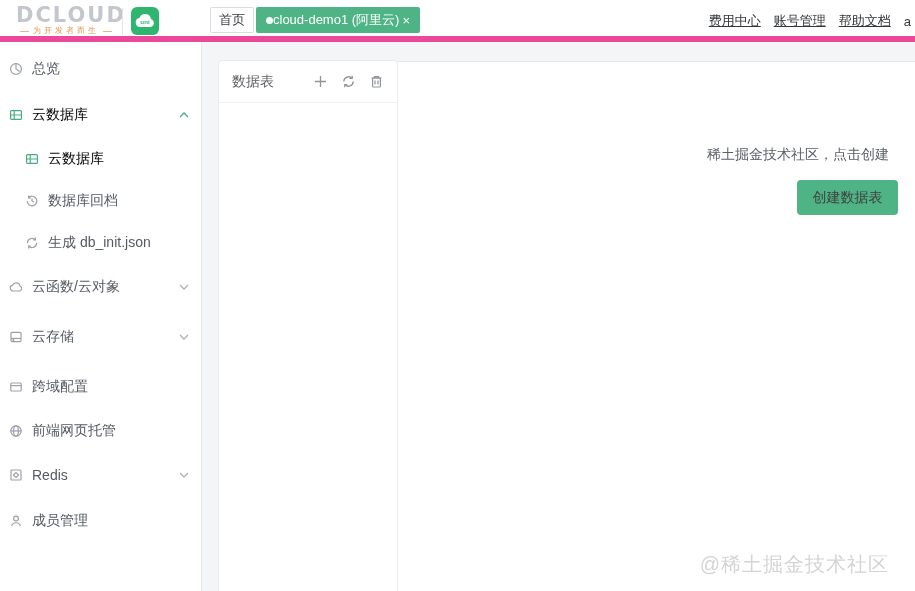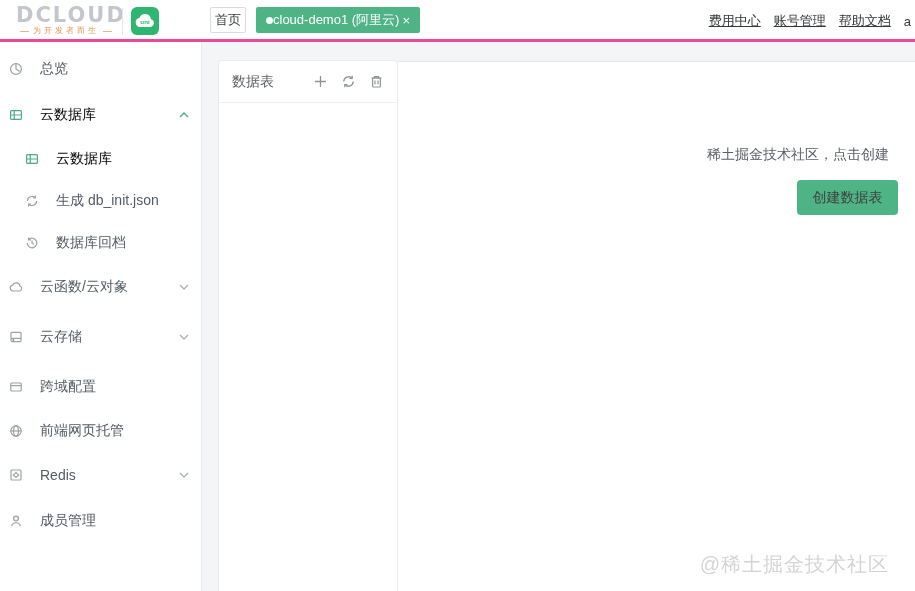--- a/index.html
+++ b/index.html
@@ -2,52 +2,52 @@
 <html><head>
 <meta charset="utf-8">
 <style>
   * { margin:0; padding:0; box-sizing:border-box; }
   html,body { width:915px; height:591px; overflow:hidden; background:#fff;
     font-family:"Liberation Sans","DejaVu Sans",sans-serif; color:#545a63; }
   .page { position:relative; width:915px; height:591px; overflow:hidden; }
 
   
   .topbar { position:absolute; left:0; top:0; width:915px; height:42px; background:#fff;
-    border-bottom:3px solid #ec4899; z-index:5;padding-left:20px; }
+    border-bottom:6px solid #ec4899; z-index:5;padding-left:20px; }
   .logo { position:absolute; left:16px; top:4px; width:100px; text-align:center; }
   .logo-text { font-size:21px; font-weight:bold; color:#c3c7cd; letter-spacing:2px;
     font-family:"DejaVu Sans",sans-serif; line-height:22px; }
   .logo-tagline { font-size:8px; color:#dc954d; letter-spacing:3px; line-height:10px;
     display:flex; align-items:center; justify-content:center; gap:4px; }
   .logo-tagline::before,.logo-tagline::after { content:""; width:9px; height:1px; background:#e4b88c; }
   .logo-divider { position:absolute; left:122px; top:8px; width:1px; height:27px; background:#e4e6ea; }
   .uni-badge { position:absolute; left:131px; top:7px; width:28px; height:28px; border-radius:6px;
     background:#2eb56f; display:flex; align-items:center; justify-content:center; }
 
-  .tab-home { position:absolute; left:210px; top:7px; width:36px; height:26px;
+  .tab-home { position:absolute; left:210px; top:7px; width:44px; height:26px;
     border:1px solid #d8dbe0; border-radius:2px; background:#fff; color:#3a3d42;
     font-size:13px; display:flex; align-items:center; justify-content:center; cursor:pointer; }
   .tab-active { position:absolute; left:256px; top:7px; height:26px; padding:0 10px;
     background:#4eb485; border-radius:2px; color:#fff; font-size:13px;
     display:flex; align-items:center; gap:0; cursor:pointer; }
   .tab-dot { width:7px; height:7px; border-radius:50%; background:rgba(255,255,255,.95); }
   .tab-close { font-size:13px; color:#fff; margin-left:3px; cursor:pointer; }
 
   .top-links { position:absolute; right:2px; top:0; height:42px; display:flex;
     align-items:center; gap:13px; padding-right:2px; }
   .top-link { font-size:13px; color:#33363a; text-decoration:underline; cursor:pointer; white-space:nowrap; }
   .account-partial { font-size:13px; color:#33363a; }
 
   
   .sidebar { position:absolute; left:0; top:42px; width:202px; bottom:0; background:#fff;
     border-right:1px solid #e6e8eb; padding-top:4px; z-index:4; }
   .nav-item { height:46px; display:flex; align-items:center; padding-left:9px; cursor:pointer;
     font-size:14px; color:#545a63; position:relative; }
   .nav-item.sub { height:42px; padding-left:25px; }
-  .nav-item .label { margin-left:17px; white-space:nowrap; }
+  .nav-item .label { margin-left:9px; white-space:nowrap; }
   .nav-item.green, .nav-item.green .label { color:#000000; }
   .chevron { position:absolute; right:12px; top:50%; margin-top:-3px; }
   .icon14 { width:14px; height:14px; flex:0 0 14px; }
   .mt4 { margin-top:4px; }
 
   
   .content-bg { position:absolute; left:202px; top:42px; right:0; bottom:0; background:#f4f5f6; }
   .main-area { position:absolute; left:398px; top:61px; right:0; bottom:0; background:#fff;
     border-top:1px solid #e3e5e8; }
   .panel { position:absolute; left:218px; top:60px; width:180px; bottom:-2px; background:#fff;
@@ -124,32 +124,32 @@
     <div class="nav-item sub green">
       <svg class="icon14" viewBox="0 0 14 14" fill="none" stroke="#4aad82" stroke-width="1.2">
         <rect x="1.6" y="2.6" width="10.8" height="8.8" rx="1"></rect>
           <path d="M5.2 2.6 V11.4 M1.6 7 H12.4"></path>
       </svg>
       <span class="label">云数据库</span>
     </div>
 
     <div class="nav-item sub">
       <svg class="icon14" viewBox="0 0 14 14" fill="none" stroke="#9ba1a9" stroke-width="1.2">
+        <path d="M2.2 7a4.8 4.8 0 1 0 1.4-3.4 M3.6 1.6 v2.2 h2.2"></path>
+          <path d="M7 4.6 V7 l2 1.2"></path>
+      </svg>
+      <span class="label">数据库回档</span>
+    </div>
+
+    <div class="nav-item sub">
+      <svg class="icon14" viewBox="0 0 14 14" fill="none" stroke="#9ba1a9" stroke-width="1.2">
         <path d="M2.4 7a4.6 4.6 0 0 1 8-3.1 M11.6 7a4.6 4.6 0 0 1 -8 3.1"></path>
         <path d="M10.4 1.6 v2.3 h-2.3 M3.6 12.4 v-2.3 h2.3"></path>
       </svg>
       <span class="label">生成 db_init.json</span>
-    </div>
-
-    <div class="nav-item sub">
-      <svg class="icon14" viewBox="0 0 14 14" fill="none" stroke="#9ba1a9" stroke-width="1.2">
-        <path d="M2.2 7a4.8 4.8 0 1 0 1.4-3.4 M3.6 1.6 v2.2 h2.2"></path>
-          <path d="M7 4.6 V7 l2 1.2"></path>
-      </svg>
-      <span class="label">数据库回档</span>
     </div>
 
 
     <div class="nav-item">
       <svg class="icon14" viewBox="0 0 14 14" fill="none" stroke="#9ba1a9" stroke-width="1.2">
         <path d="M4 11 a3 3 0 0 1 -0.4-5.9 A3.9 3.9 0 0 1 11 6 a2.6 2.6 0 0 1 -0.6 5 Z"></path>
       </svg>
       <span class="label">云函数/云对象</span>
       <svg class="chevron" width="10" height="6" viewBox="0 0 10 6" fill="none" stroke="#aab0b8" stroke-width="1.3">
         <polyline points="1,1 5,5 9,1"></polyline>

